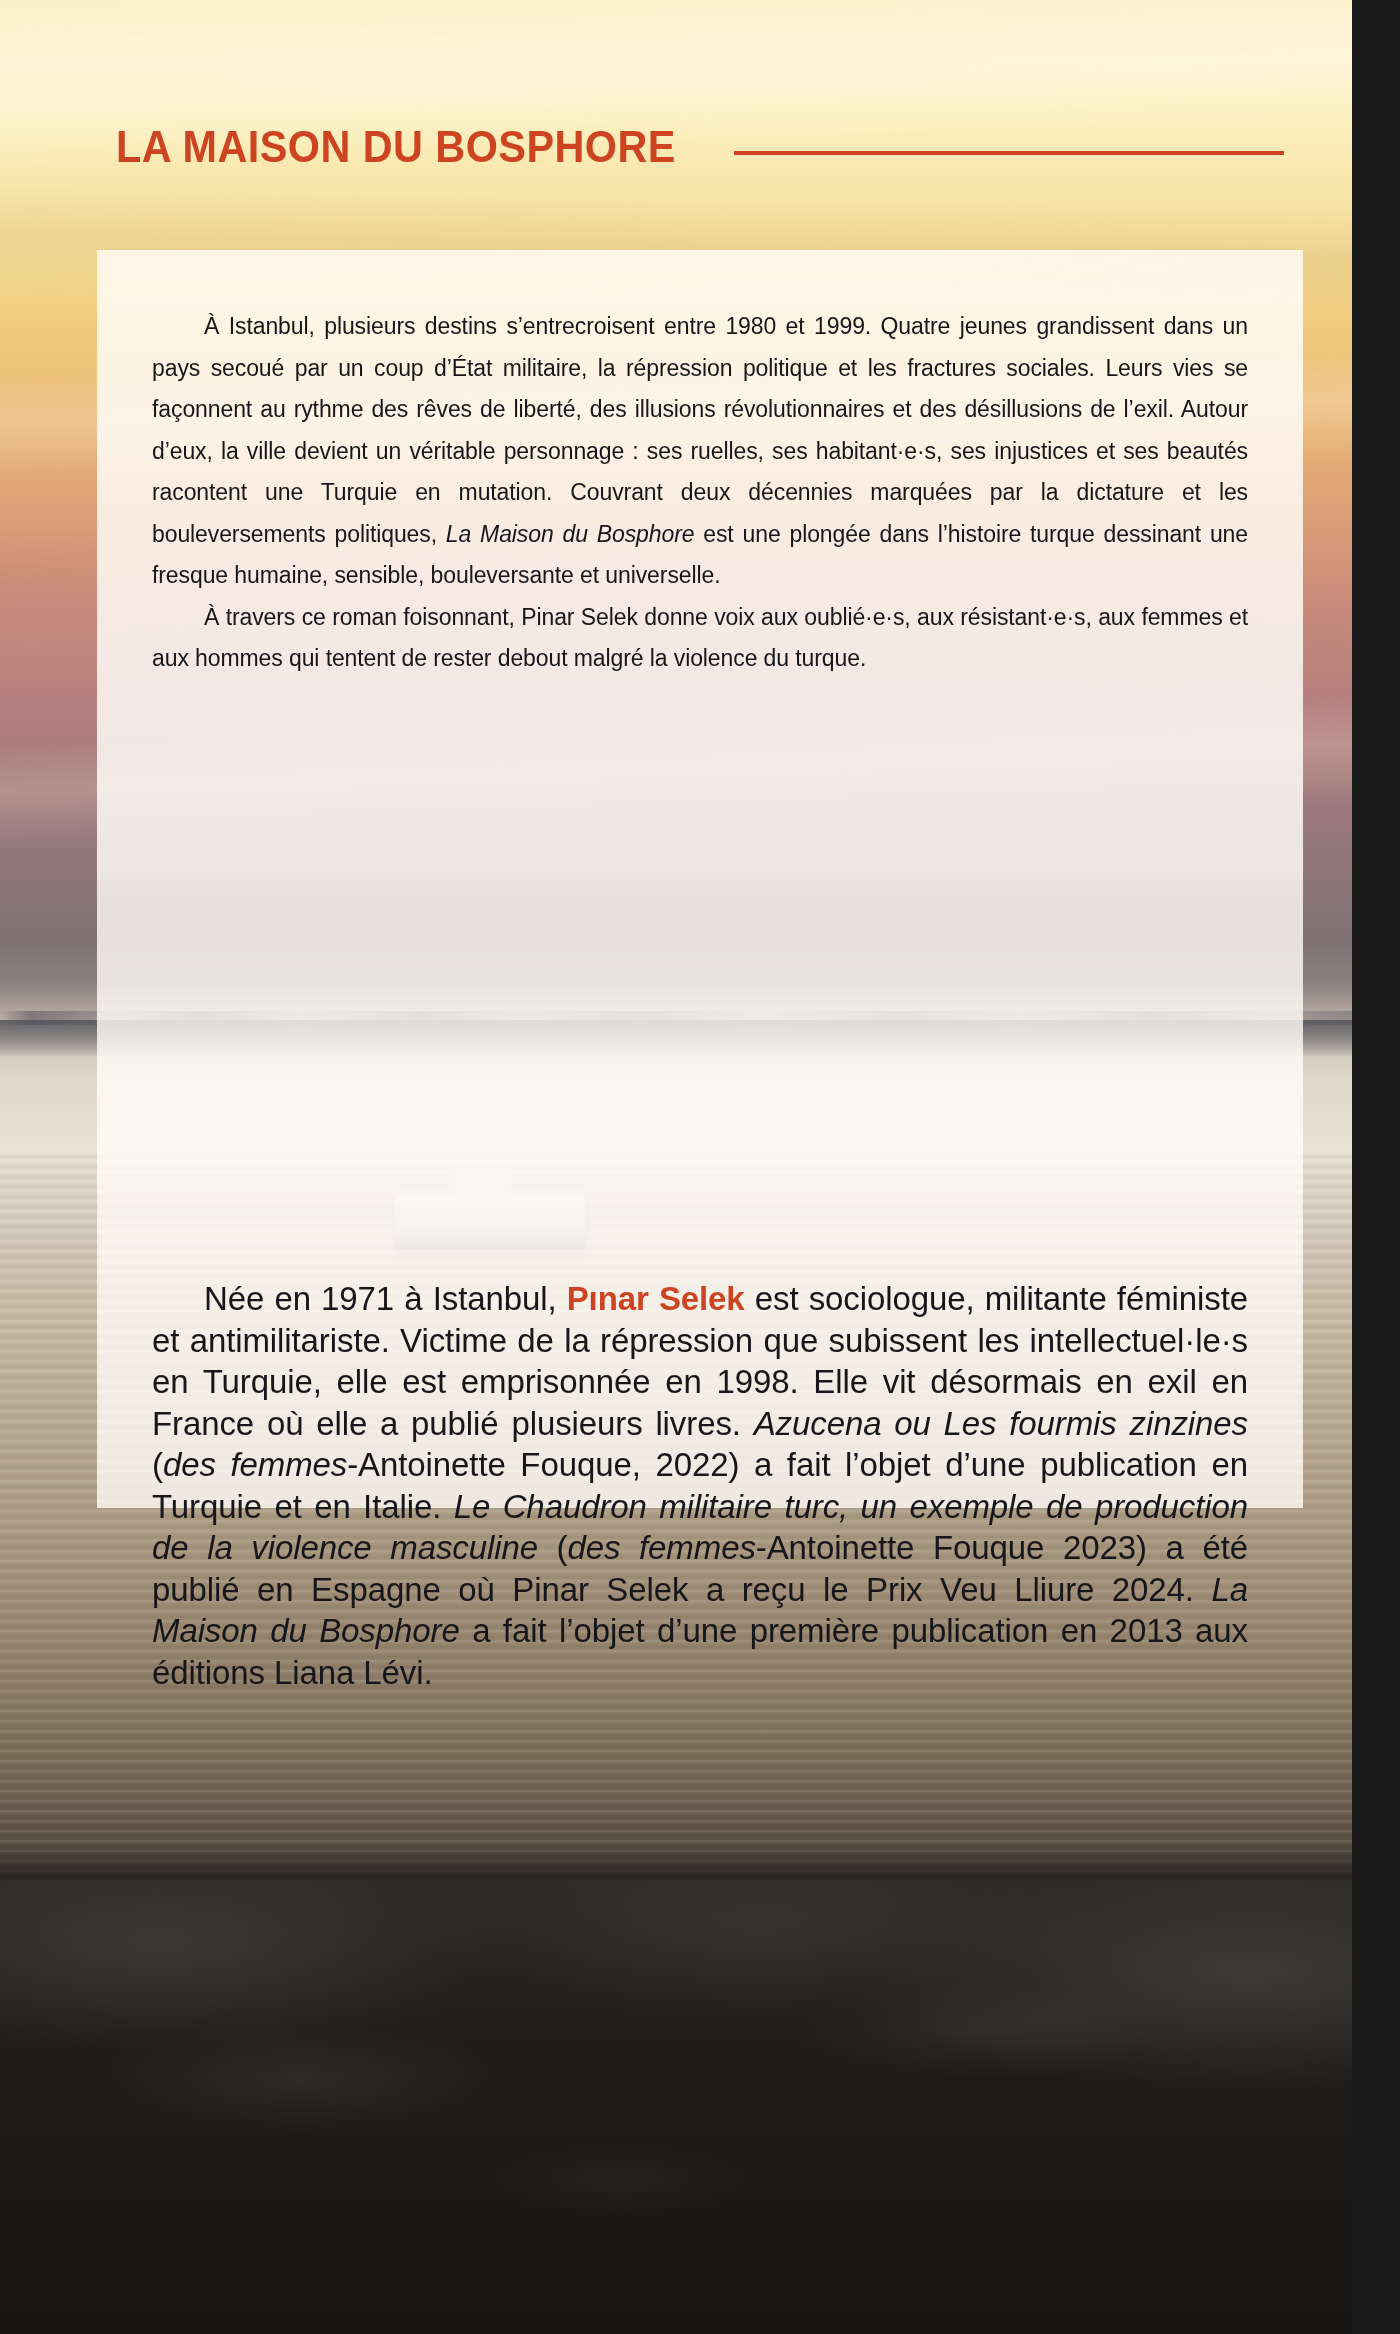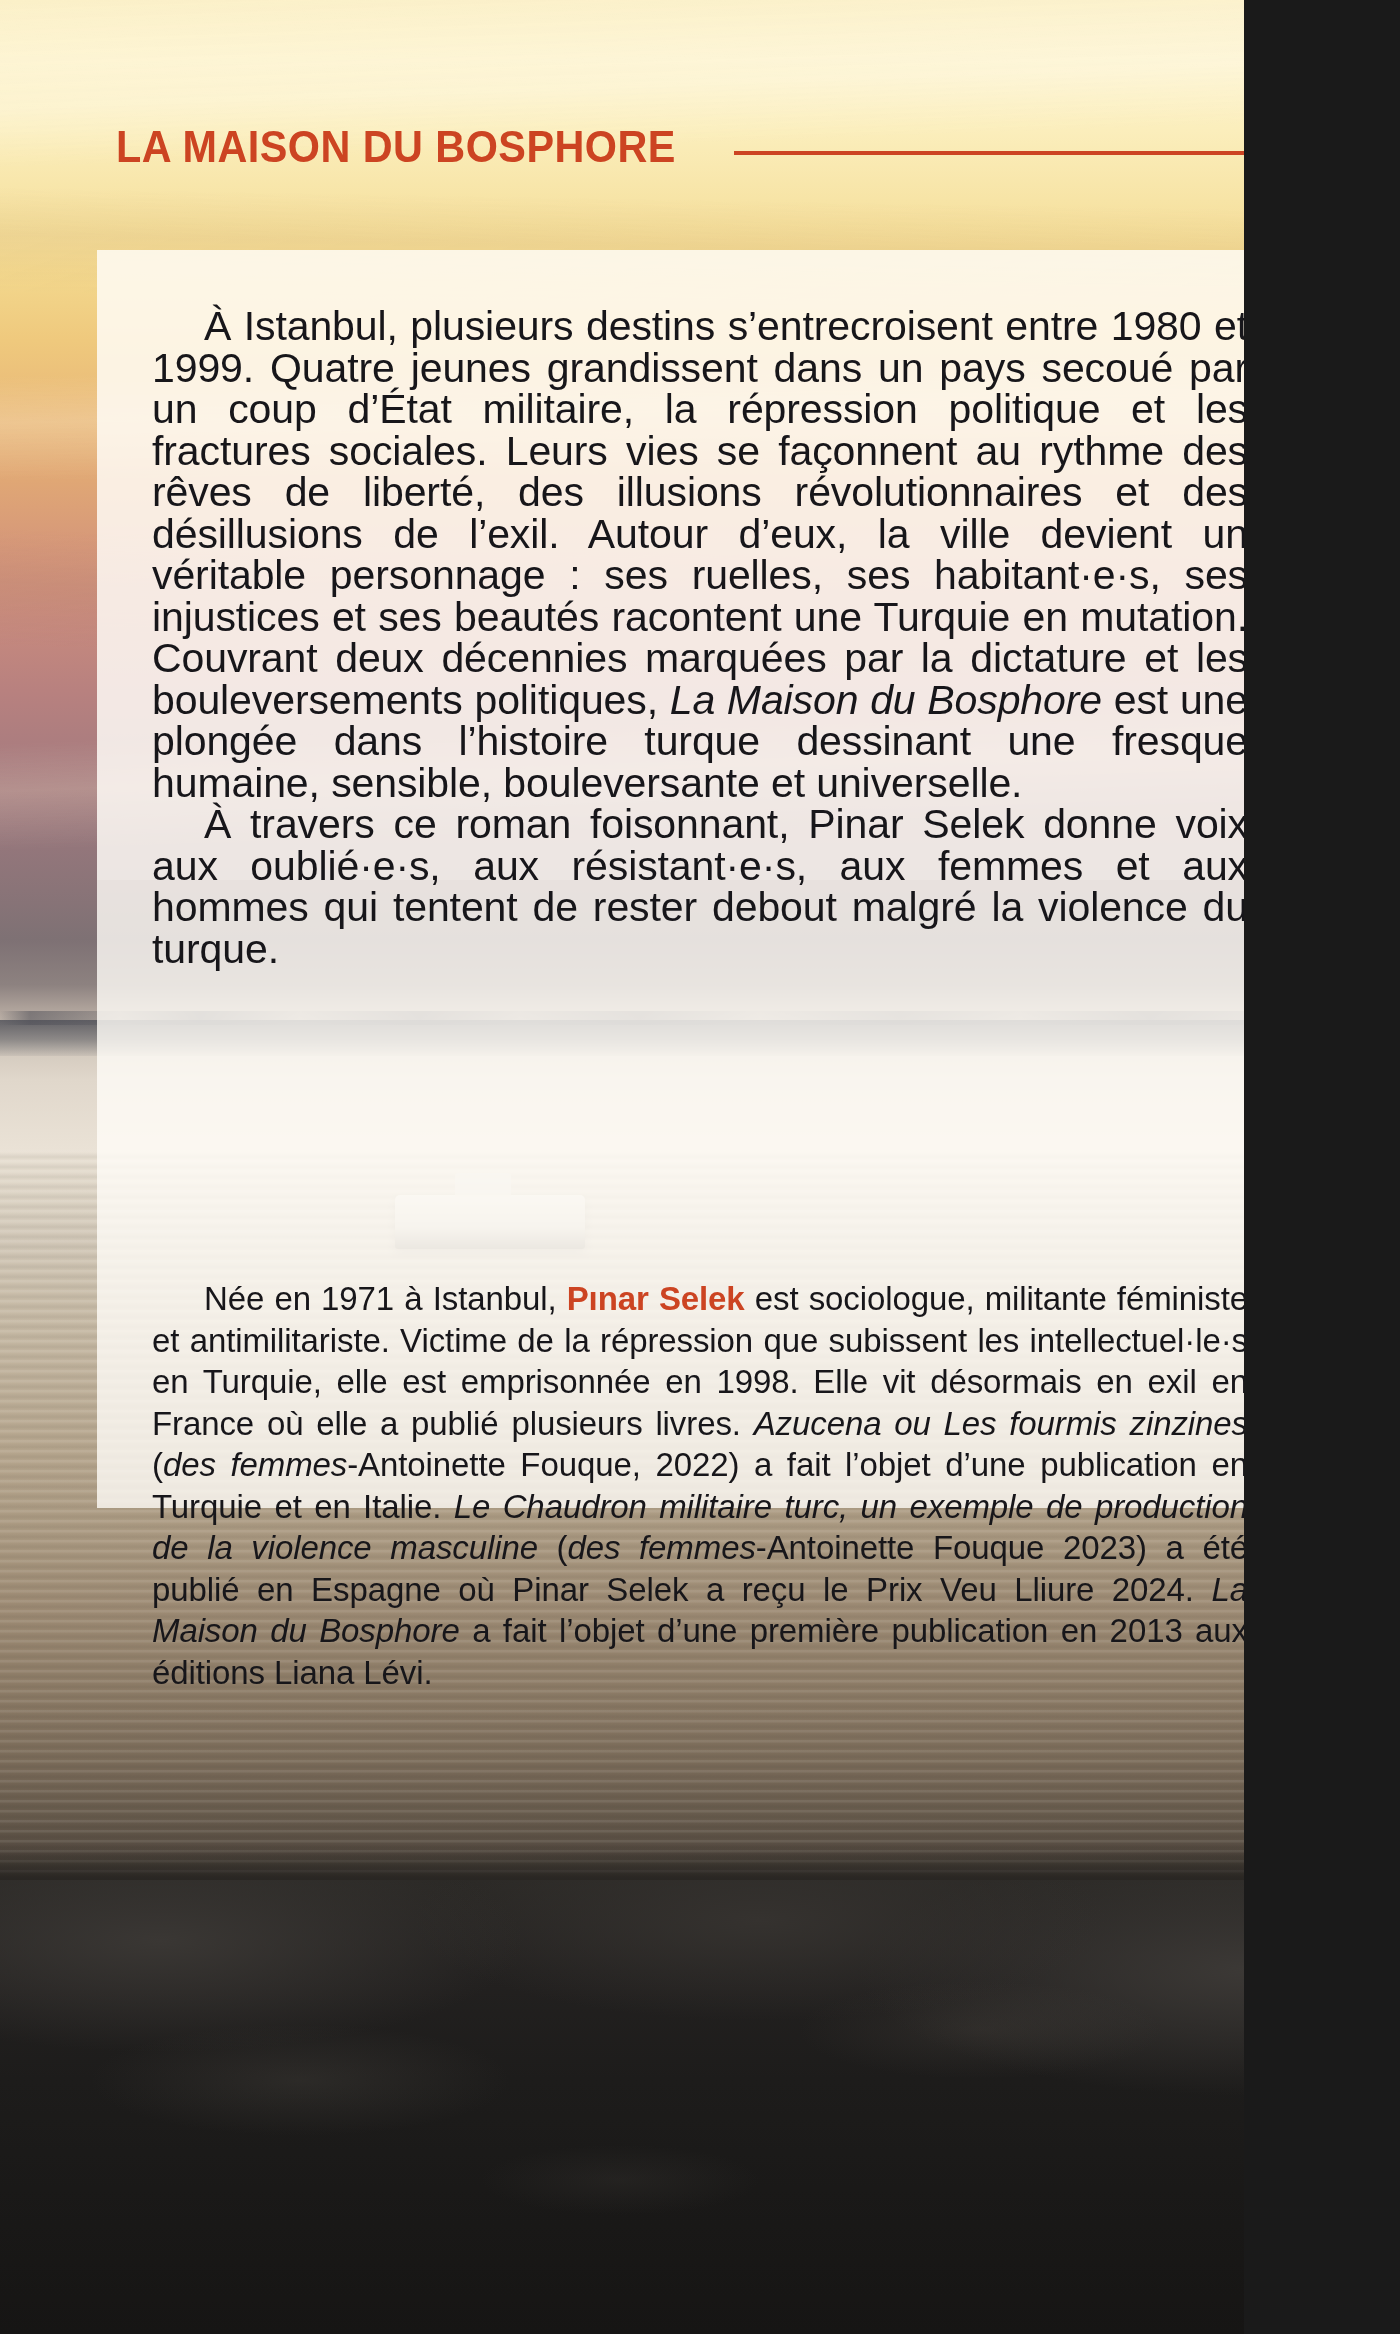--- a/index.html
+++ b/index.html
@@ -13,21 +13,21 @@
   body {
     font-family:"Liberation Sans", sans-serif;
     position:relative;
     overflow:hidden;
   }
 
   
   .cover {
     position:absolute;
     inset:0;
-    width:1244px;
+    width:1352px;
     height:2334px;
     overflow:hidden;
   }
 
   
   .sky {
     position:absolute;
     left:0; top:0; width:1400px; height:1150px;
     background:
       linear-gradient(180deg,
@@ -198,21 +198,21 @@
     left:97px; top:250px;
     width:1206px; height:630px;
     background:rgba(255,250,244,.18);
   }
 
   .blurb {
     position:absolute;
     left:152px; top:306px;
     width:1096px;
     font-family:"Liberation Sans", sans-serif;
-    font-size:41px;
+    font-size:23px;
     line-height:41.5px;
     color:#17161a;
     text-align:justify;
     letter-spacing:-.1px;
   }
   .blurb p { text-indent:52px; }
   .blurb p + p { text-indent:52px; }
   .blurb i { font-style:italic; }
 
   .bio {

